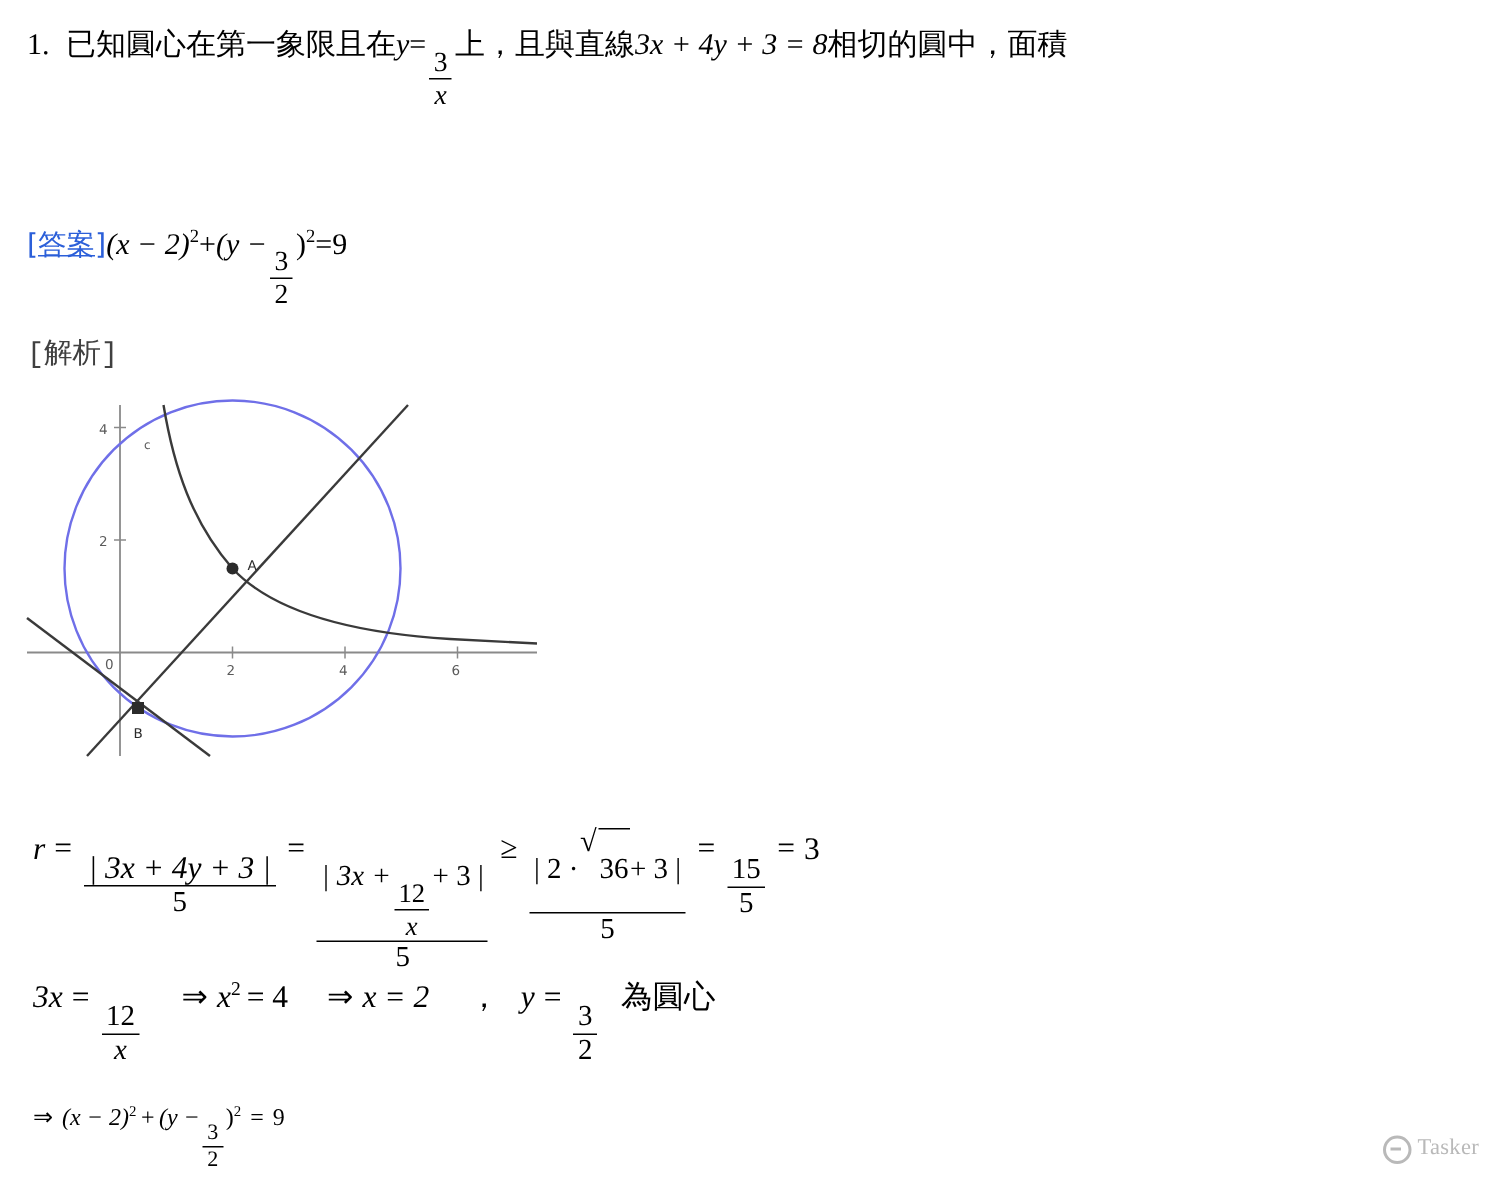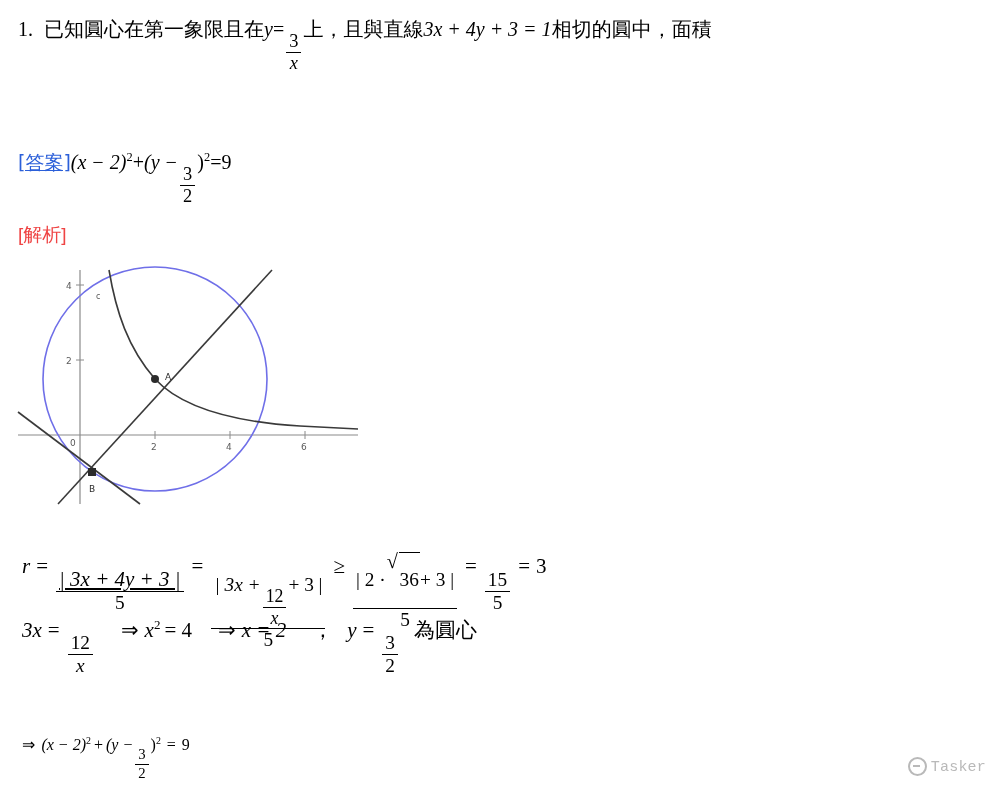--- a/index.html
+++ b/index.html
@@ -126,22 +126,22 @@
     font-family: "DejaVu Sans", sans-serif;
     font-size: 19px;
     text-decoration: underline;
   }
 
   
   #analysis-tag {
     position: absolute;
     left: 18px;
     top: 222px;
-    color: #ef4444;
-    font-family: Liberation Sans, sans-serif;
+    color: #404040;
+    font-family: Liberation Mono, monospace;
     font-size: 19px;
   }
 
   
   #figure {
     position: absolute;
     left: 10px;
     top: 252px;
     width: 370px;
     height: 260px;
@@ -151,44 +151,44 @@
   #deriv1 {
     position: absolute;
     left: 22px;
     top: 552px;
     font-size: 21px;
     white-space: nowrap;
   }
   #deriv2 {
     position: absolute;
     left: 22px;
-    top: 616px;
+    top: 650px;
     font-size: 21px;
     white-space: nowrap;
   }
   #deriv3 {
     position: absolute;
     left: 22px;
     top: 735px;
     font-size: 16px;
     white-space: nowrap;
   }
   .gap-sm { display: inline-block; width: 14px; }
   .gap-md { display: inline-block; width: 26px; }
 
   
   #watermark {
     position: absolute;
     right: 14px;
     bottom: 8px;
     display: flex;
-    align-items: flex-end;
+    align-items: flex-start;
     gap: 4px;
     color: #b9b9b9;
-    font-family: Liberation Mono, monospace;
+    font-family: Liberation Serif, serif;
     font-size: 15px;
     letter-spacing: 0.2px;
   }
   #watermark .wm-mark {
     display: inline-block;
     width: 15px;
     height: 15px;
     border-radius: 50%;
     border: 2px solid #b9b9b9;
     position: relative;
@@ -206,21 +206,21 @@
 </head>
 <body>
 
 <div class="page">
 
   <div id="q-line1">
     <span id="q-number" class="up">1.</span><span class="cjk">已知圓心在第一象限且在</span><span class="math">y</span><span class="up">=</span><span class="frac">
         <span class="num up">3</span>
         <span class="bar"></span>
         <span class="den math">x</span>
-      </span><span class="cjk">上，且與直線</span><span class="math">3x + 4y + 3 = 1</span><span class="cjk">相切的圓中，面積</span>
+      </span><span class="cjk">上，且與直線</span><span class="math">3x + 4y + 3 = 8</span><span class="cjk">相切的圓中，面積</span>
   </div>
 
 
   <div id="answer-row">
     <span id="answer-tag">[答案]</span><span class="math">(x − 2)</span><sup class="exp">2</sup><span class="up">+</span><span class="math">(y −</span><span class="frac">
         <span class="num up">3</span>
         <span class="bar"></span>
         <span class="den up">2</span>
       </span><span class="up">)</span><sup class="exp">2</sup><span class="up">=</span><span class="up">9</span>
   </div>
@@ -260,21 +260,21 @@
 
       <rect x="78" y="216" width="8" height="8" fill="#2b2b2b"></rect>
       <text x="79" y="240" font-family="DejaVu Sans, sans-serif" font-size="9" fill="#2b2b2b">B</text>
 
       <text x="86" y="47" font-family="DejaVu Sans, sans-serif" font-size="8" fill="#5a5a5a">c</text>
     </svg>
   </div>
 
   <div id="deriv1">
     <span class="math">r</span><span class="up" style="margin:0 6px;">=</span><span class="frac" style="vertical-align:-0.6em;">
-        <span class="num math" style="font-size:1em;text-decoration:underline;">| 3x + 4y + 3 |</span>
+        <span class="num math" style="font-size:1em;">| 3x + 4y + 3 |</span>
         <span class="bar"></span>
         <span class="den up">5</span>
       </span><span class="up" style="margin:0 6px;">=</span><span class="frac" style="vertical-align:-0.85em;">
         <span class="num">
           <span class="math">| 3x +</span><span class="frac">
             <span class="num up">12</span>
             <span class="bar"></span>
             <span class="den math">x</span>
           </span><span class="up">+ 3 |</span>
         </span>

